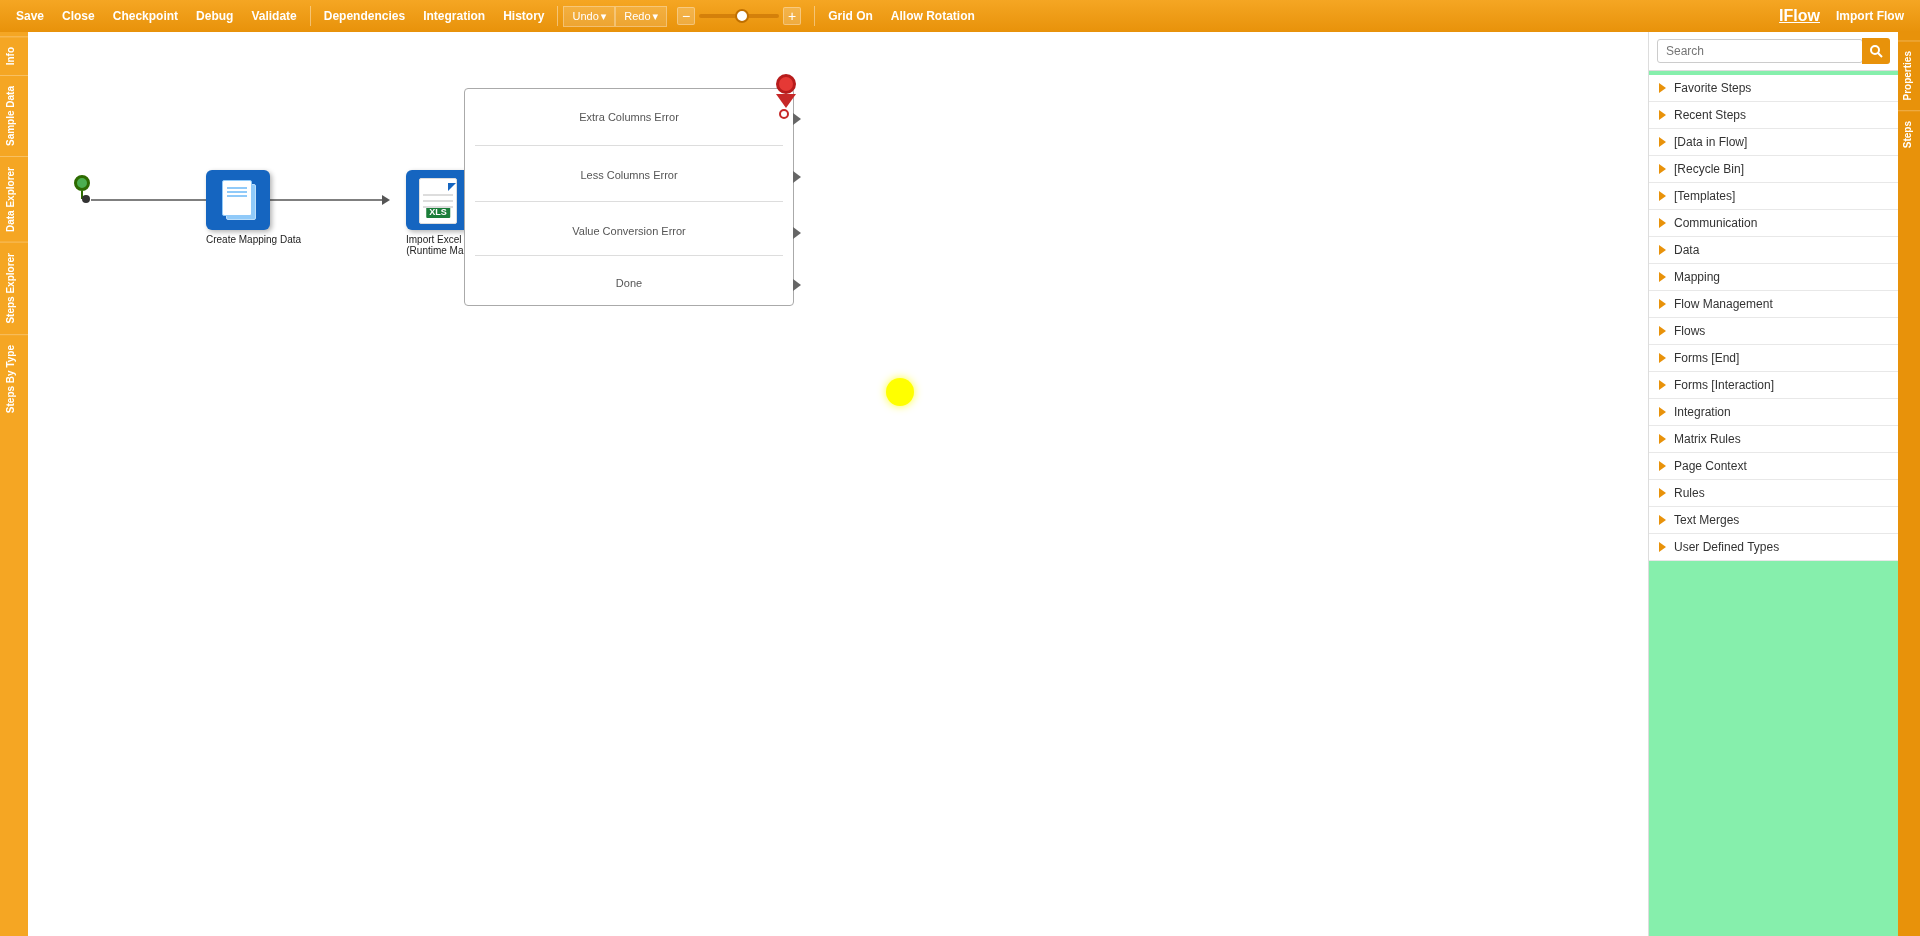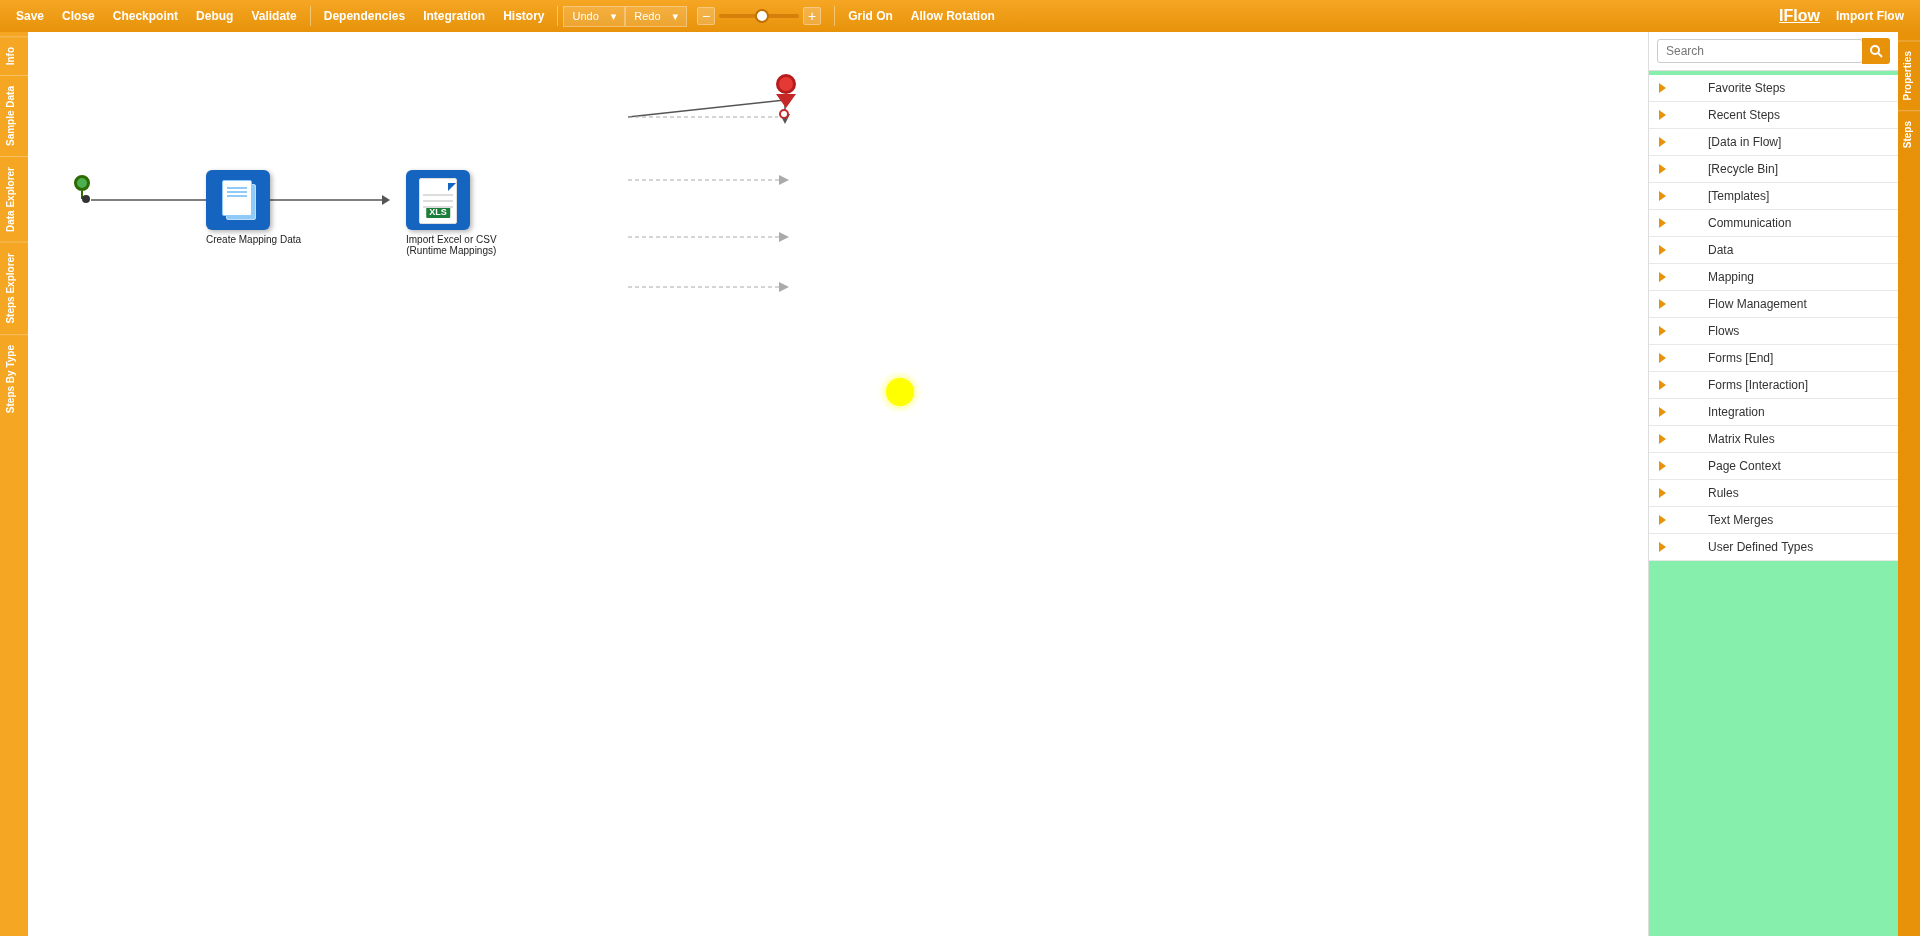--- a/index.html
+++ b/index.html
@@ -17,21 +17,21 @@
       font-size: 12px; font-weight: bold; padding: 4px 8px;
       cursor: pointer; border-radius: 3px;
     }
     .toolbar-divider { width: 1px; height: 20px; background: rgba(255,255,255,0.4); margin: 0 3px; }
     .toolbar-undo-redo {
       display: flex; align-items: center; gap: 0;
     }
     .undo-redo-btn {
       background: rgba(255,255,255,0.15); border: 1px solid rgba(255,255,255,0.3);
       color: #fff; font-size: 11px; padding: 3px 8px; cursor: pointer;
-      display: flex; align-items: center; gap: 12px;
+      display: flex; align-items: center; gap: 2px;
     }
     .zoom-control {
       display: flex; align-items: center; gap: 4px; margin: 0 8px;
     }
     .zoom-btn {
       background: rgba(255,255,255,0.2); border: 1px solid rgba(255,255,255,0.3);
       color: #fff; width: 18px; height: 18px; cursor: pointer; font-size: 14px;
       display: flex; align-items: center; justify-content: center; border-radius: 2px;
     }
     .zoom-slider {
@@ -147,21 +147,21 @@
       cursor: pointer; border-bottom: 1px solid #e8e8e8;
       background: #fff;
     }
     .step-cat-arrow {
       width: 0; height: 0;
       border-top: 5px solid transparent;
       border-bottom: 5px solid transparent;
       border-left: 7px solid #e8920a;
       margin-right: 8px; flex-shrink: 0;
     }
-    .step-cat-label { font-size: 12px; color: #333; margin-left: 34px; }
+    .step-cat-label { font-size: 12px; color: #333; }
 
     
     #props-tab {
       width: 22px; background: #e8920a;
       display: flex; flex-direction: column; align-items: center;
       padding-top: 8px;
     }
     .props-v-tab {
       writing-mode: vertical-rl; text-orientation: mixed;
       transform: rotate(180deg);
@@ -283,20 +283,42 @@
 
             <div style="position:absolute; top:18px; left:6px; right:6px; height:2px; background:#ddd;"></div>
             <div style="position:absolute; top:24px; left:6px; right:6px; height:2px; background:#ddd;"></div>
             <div style="position:absolute; top:30px; left:6px; right:6px; height:2px; background:#ddd;"></div>
           </div>
         </div>
         <div style="font-size:10px; text-align:center; color:#222; margin-top:4px; white-space:nowrap;">Import Excel or CSV</div>
         <div style="font-size:10px; text-align:center; color:#222; white-space:nowrap;">(Runtime Mappings)</div>
       </div>
 
+      <div class="connector-box" style="left:436px; top:56px; width:330px; height:218px;">
+
+        <div style="position:absolute; top:22px; left:50%; transform:translateX(-50%); font-size:11px; color:#555; white-space:nowrap;">Extra  Columns  Error</div>
+
+        <div style="position:absolute; top:24px; right:-8px; width:0; height:0; border-top:6px solid transparent; border-bottom:6px solid transparent; border-left:8px solid #666;"></div>
+
+        <div style="position:absolute; top:56px; left:10px; right:10px; height:1px; background:#ddd;"></div>
+
+        <div style="position:absolute; top:80px; left:50%; transform:translateX(-50%); font-size:11px; color:#555; white-space:nowrap;">Less  Columns  Error</div>
+        <div style="position:absolute; top:82px; right:-8px; width:0; height:0; border-top:6px solid transparent; border-bottom:6px solid transparent; border-left:8px solid #666;"></div>
+
+        <div style="position:absolute; top:112px; left:10px; right:10px; height:1px; background:#ddd;"></div>
+
+        <div style="position:absolute; top:136px; left:50%; transform:translateX(-50%); font-size:11px; color:#555; white-space:nowrap;">Value  Conversion  Error</div>
+        <div style="position:absolute; top:138px; right:-8px; width:0; height:0; border-top:6px solid transparent; border-bottom:6px solid transparent; border-left:8px solid #666;"></div>
+
+        <div style="position:absolute; top:166px; left:10px; right:10px; height:1px; background:#ddd;"></div>
+
+        <div style="position:absolute; top:188px; left:50%; transform:translateX(-50%); font-size:11px; color:#555; white-space:nowrap;">Done</div>
+        <div style="position:absolute; top:190px; right:-8px; width:0; height:0; border-top:6px solid transparent; border-bottom:6px solid transparent; border-left:8px solid #666;"></div>
+
+      </div>
 
       <div style="position:absolute; left:748px; top:42px;">
         <div style="width:20px; height:20px; border-radius:50%; background:#e53935; border:3px solid #b71c1c;"></div>
         <div style="width:0; height:0; border-left:10px solid transparent; border-right:10px solid transparent; border-top:14px solid #c62828; margin-left:0;"></div>
       </div>
 
       <div style="position:absolute; width:10px; height:10px; border-radius:50%; border:2px solid #c62828; background:white; left:751px; top:77px;"></div>
 
       <div class="cursor-dot" style="left:858px; top:346px;"></div>
 

